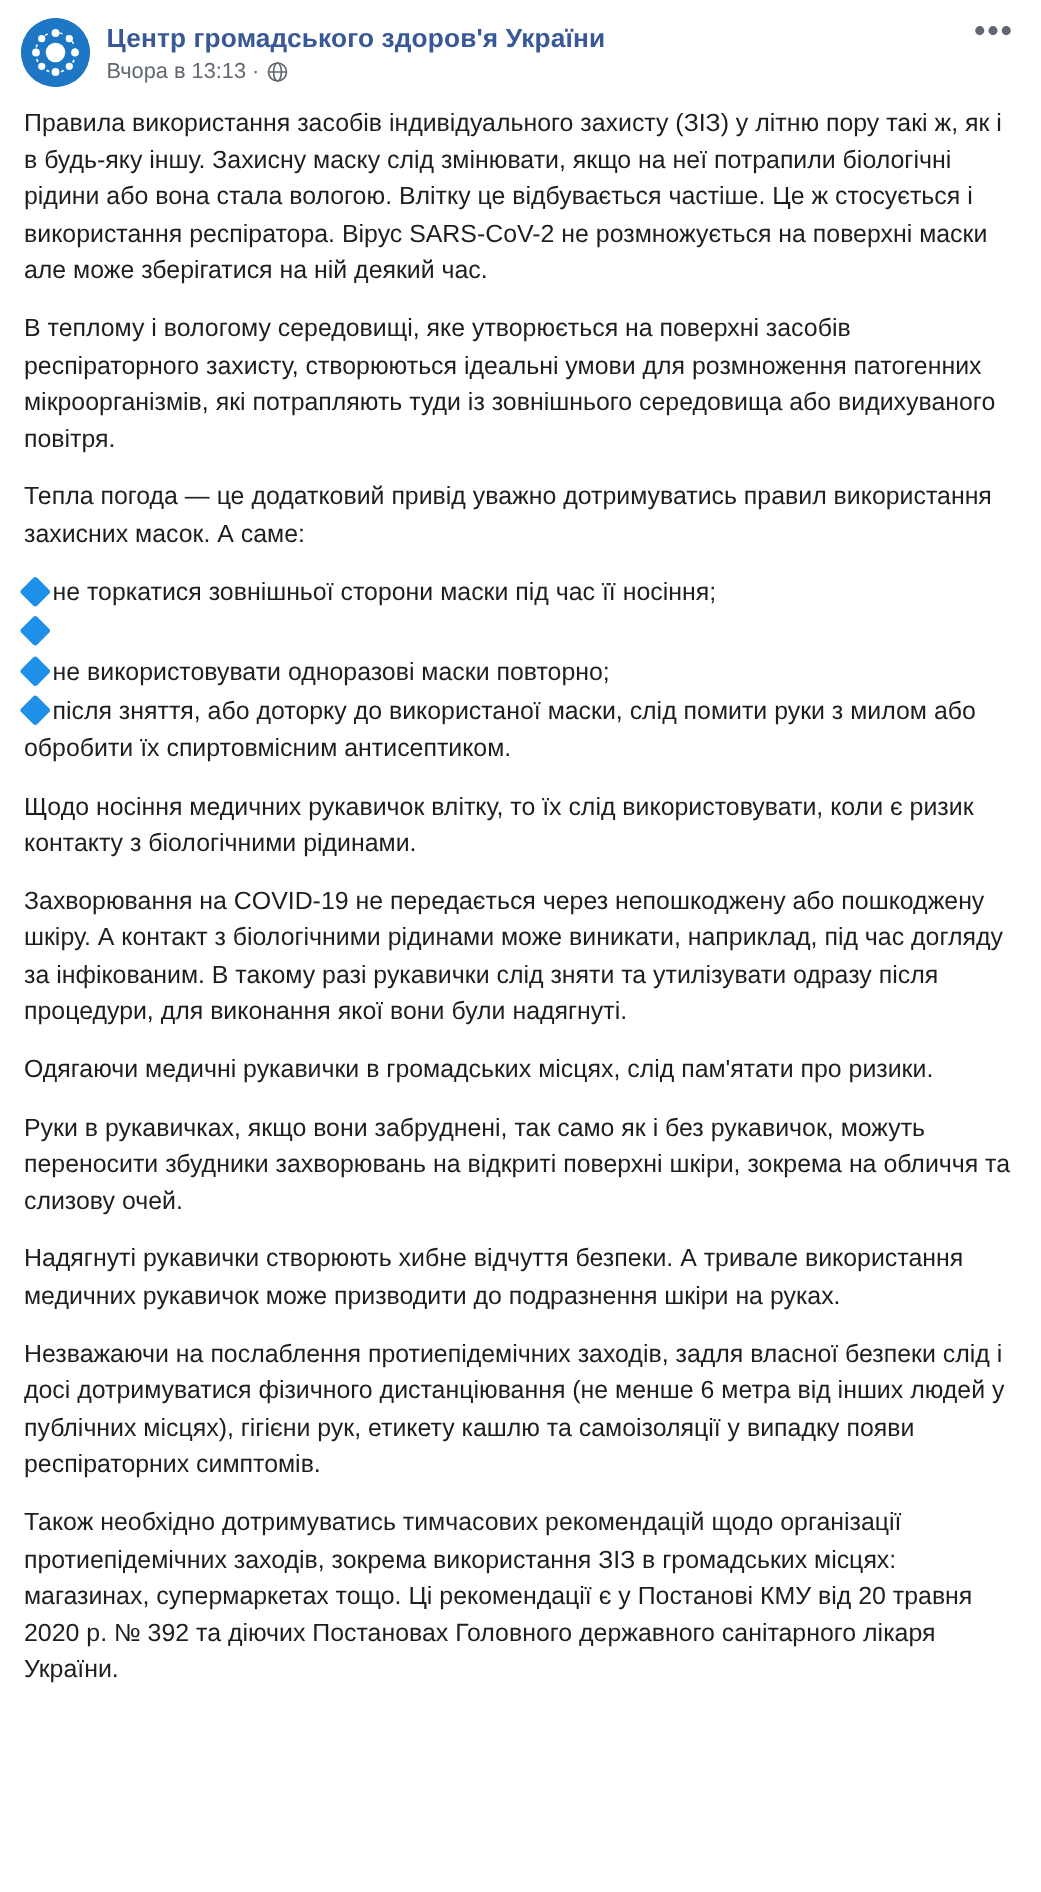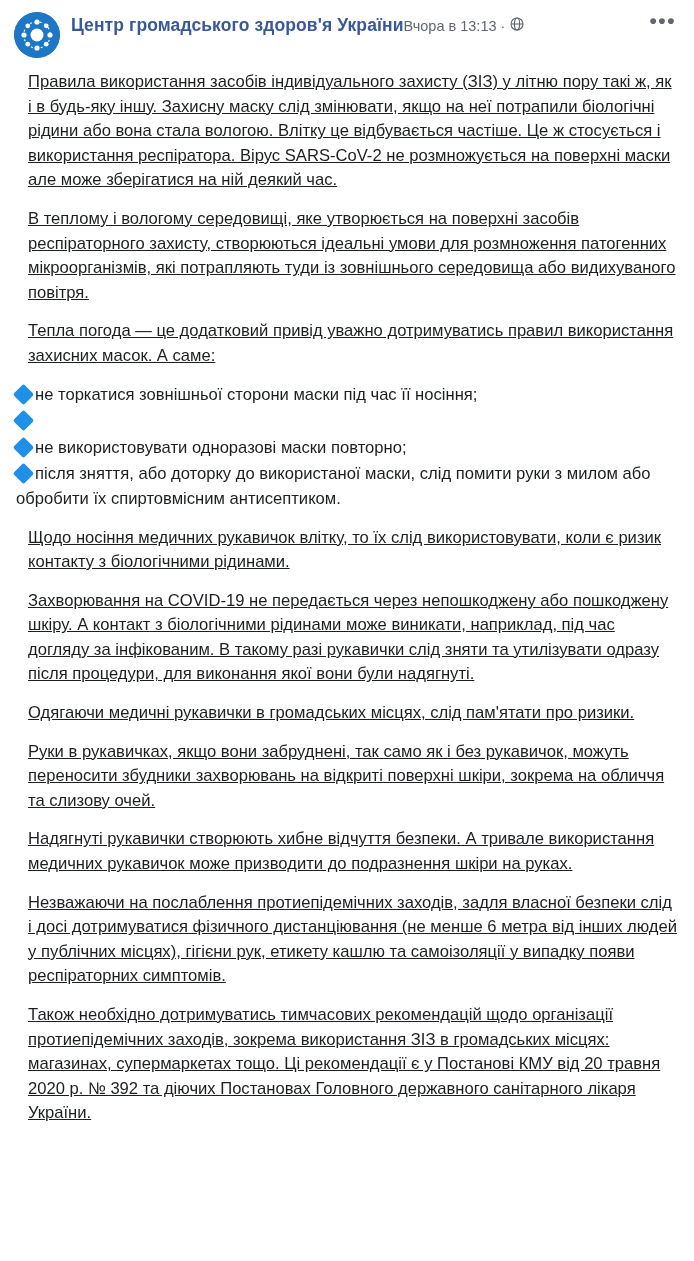--- a/index.html
+++ b/index.html
@@ -33,34 +33,34 @@
     flex: 0 0 46px;
     position: relative;
     overflow: hidden;
   }
   .avatar svg {
     display: block;
   }
   .header-text {
     margin-left: 11px;
     display: flex;
-    flex-direction: row;
+    flex-direction: column;
     justify-content: center;
     padding-top: 2px;
   }
   .page-name {
     font-size: 17.5px;
     font-weight: bold;
     color: #385898;
     line-height: 22px;
     letter-spacing: 0.1px;
   }
   .meta-line {
     display: flex;
-    align-items: flex-start;
+    align-items: center;
     margin-top: 3px;
     font-size: 14.5px;
     color: #606770;
     line-height: 18px;
   }
   .meta-dot {
     margin: 0 4px;
     color: #606770;
   }
   .globe-icon {
@@ -80,22 +80,21 @@
     cursor: pointer;
     user-select: none;
   }
   .post-body {
     padding: 6px 16px 14px 16px;
     font-size: 16.6px;
     line-height: 24.6px;
     color: #1c1e21;
   }
   .post-body p {
-    margin: 0 0 14px 12px;
-    text-decoration: underline;
+    margin: 0 0 14px 0;
   }
   .post-body p:last-child {
     margin-bottom: 0;
   }
   .bullet-block {
     margin: 0 0 14px 0;
   }
   .bullet-line {
     margin: 0 0 2px 0;
     display: block;

